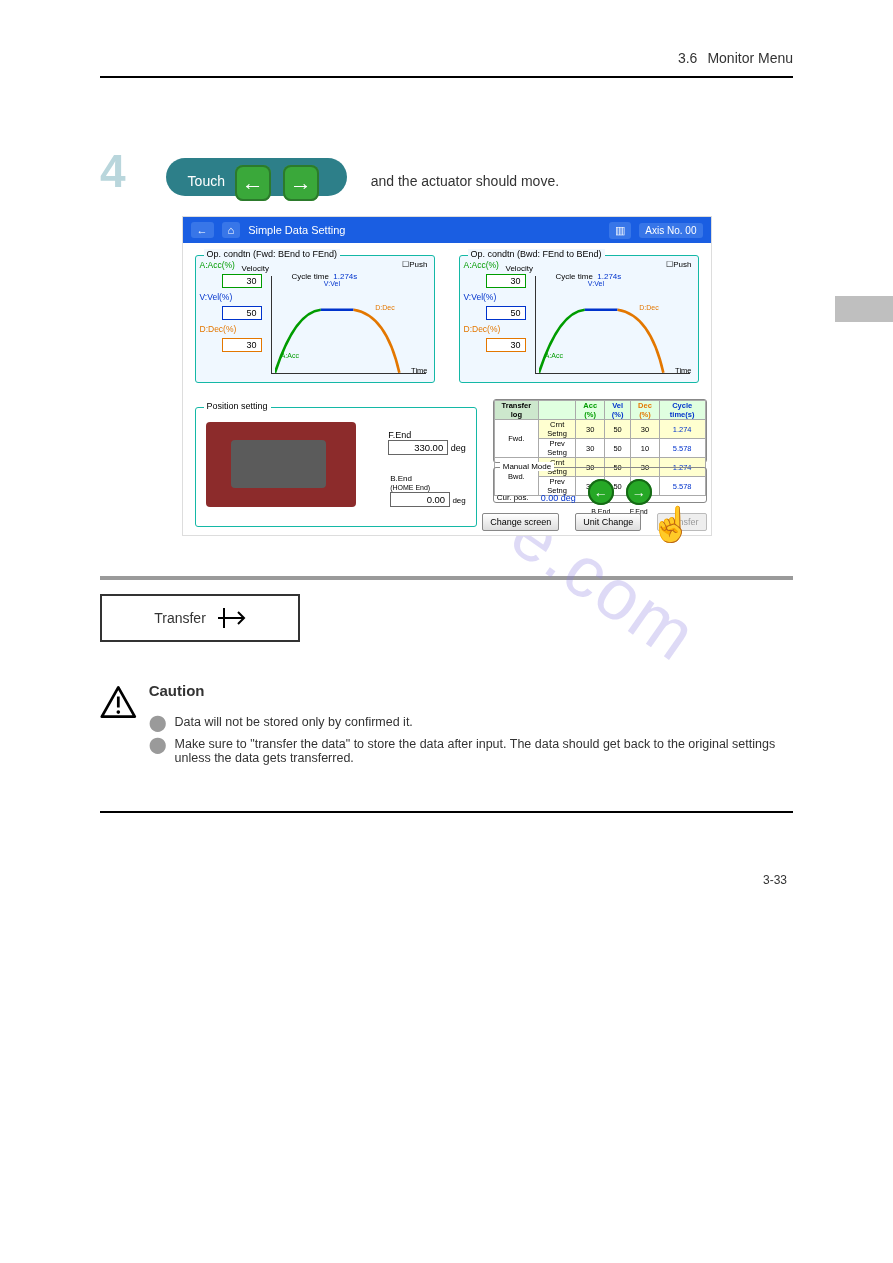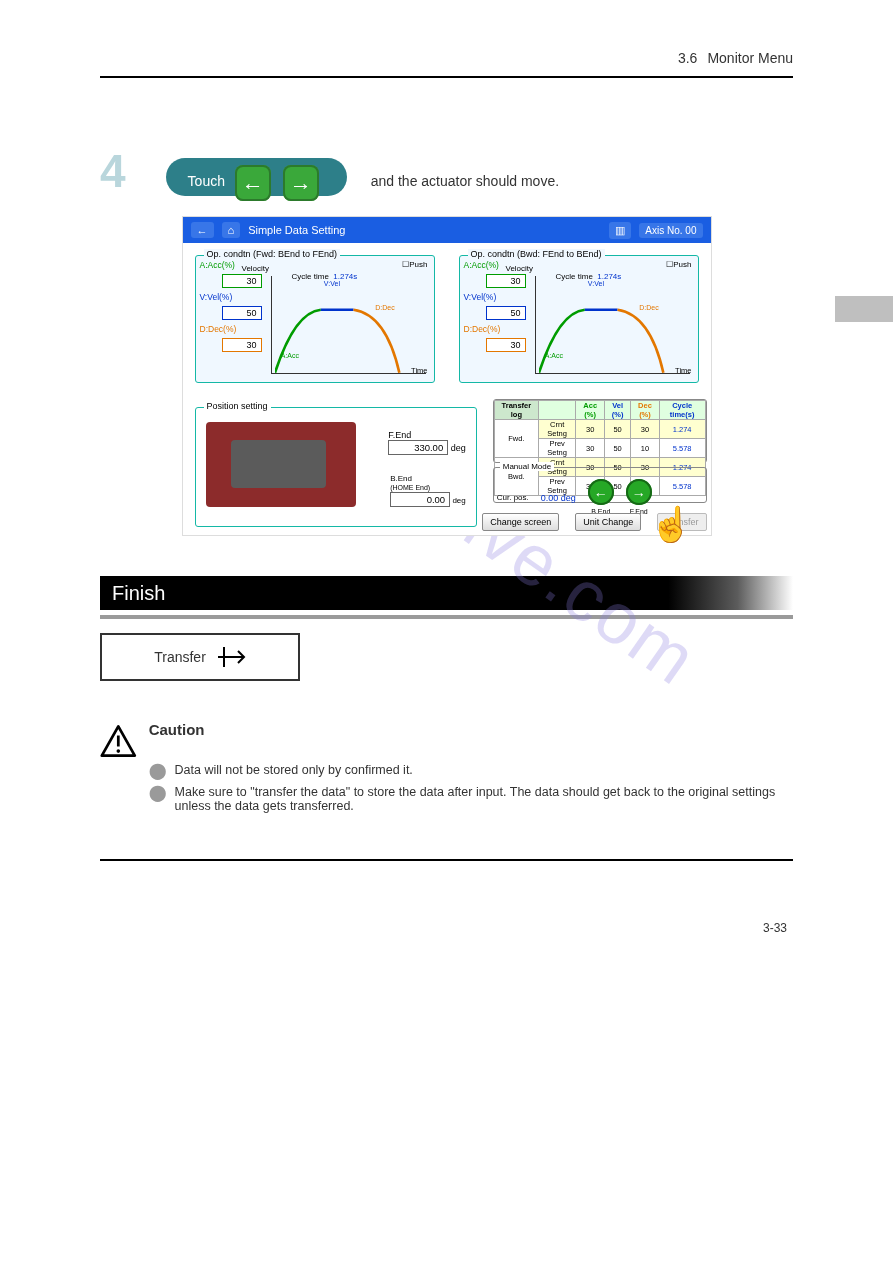--- a/index.html
+++ b/index.html
@@ -54,21 +54,21 @@
   .sectionHead{margin-top:30px}
   .blackbar{height:34px;background:linear-gradient(90deg,#000 82%,#5c5c5c 92%,#fff);color:#fdfdfd;font-size:20px;display:flex;align-items:center;padding-left:12px;margin-bottom:5px}
   .graybar{height:4px;background:#9a9a9a;margin-bottom:14px}
   .subRow{display:flex;align-items:flex-start;gap:18px}
   .subPara{flex:1;font-size:14px;line-height:1.6}
   .boxedBtn{border:2px solid #333;padding:12px 16px;font-size:14px;display:flex;align-items:center;gap:12px;min-width:200px;justify-content:center}
   .tab-edge{position:absolute;right:0;top:296px;width:58px;height:26px;background:#bfbfbf}
   .cautionBox{display:flex;gap:12px;align-items:flex-start;margin-top:40px}
   .caut-tri{width:46px;height:40px}
   .cbody{font-size:12.5px}
-  .ctitle{font-size:15px;font-weight:bold;margin-bottom:25px}
+  .ctitle{font-size:15px;font-weight:bold;margin-bottom:16px}
   .bullet{display:flex;align-items:flex-start;gap:8px;margin-bottom:6px}
   .pin{color:#9a9a9a;font-size:16px;line-height:1}
   .pgnum{text-align:right;font-size:12px;margin-top:60px;padding-right:6px}
 </style>
 </head>
 <body>
 
 <div class="tab-edge"></div>
 <div class="wm">manualshive.com</div>
 
@@ -236,21 +236,20 @@
 
     <div class="btnrow">
       <span class="btn">Change screen</span>
       <span class="btn">Unit Change</span>
       <span class="btnd">Transfer</span>
     </div>
     <div class="hand">☝</div>
   </div>
 
   <div class="sectionHead">
-    <div class="blackbar">Finish</div>
     <div class="graybar"></div>
     <div class="subRow">
       <div class="boxedBtn">
         <span>Transfer</span>
         <svg width="28" height="20">
           <line x1="6" y1="0" x2="6" y2="20" stroke="#000" stroke-width="2"></line>
           <line x1="0" y1="10" x2="26" y2="10" stroke="#000" stroke-width="2"></line>
           <polyline points="20,4 26,10 20,16" stroke="#000" stroke-width="2" fill="none"></polyline>
         </svg>
       </div>

